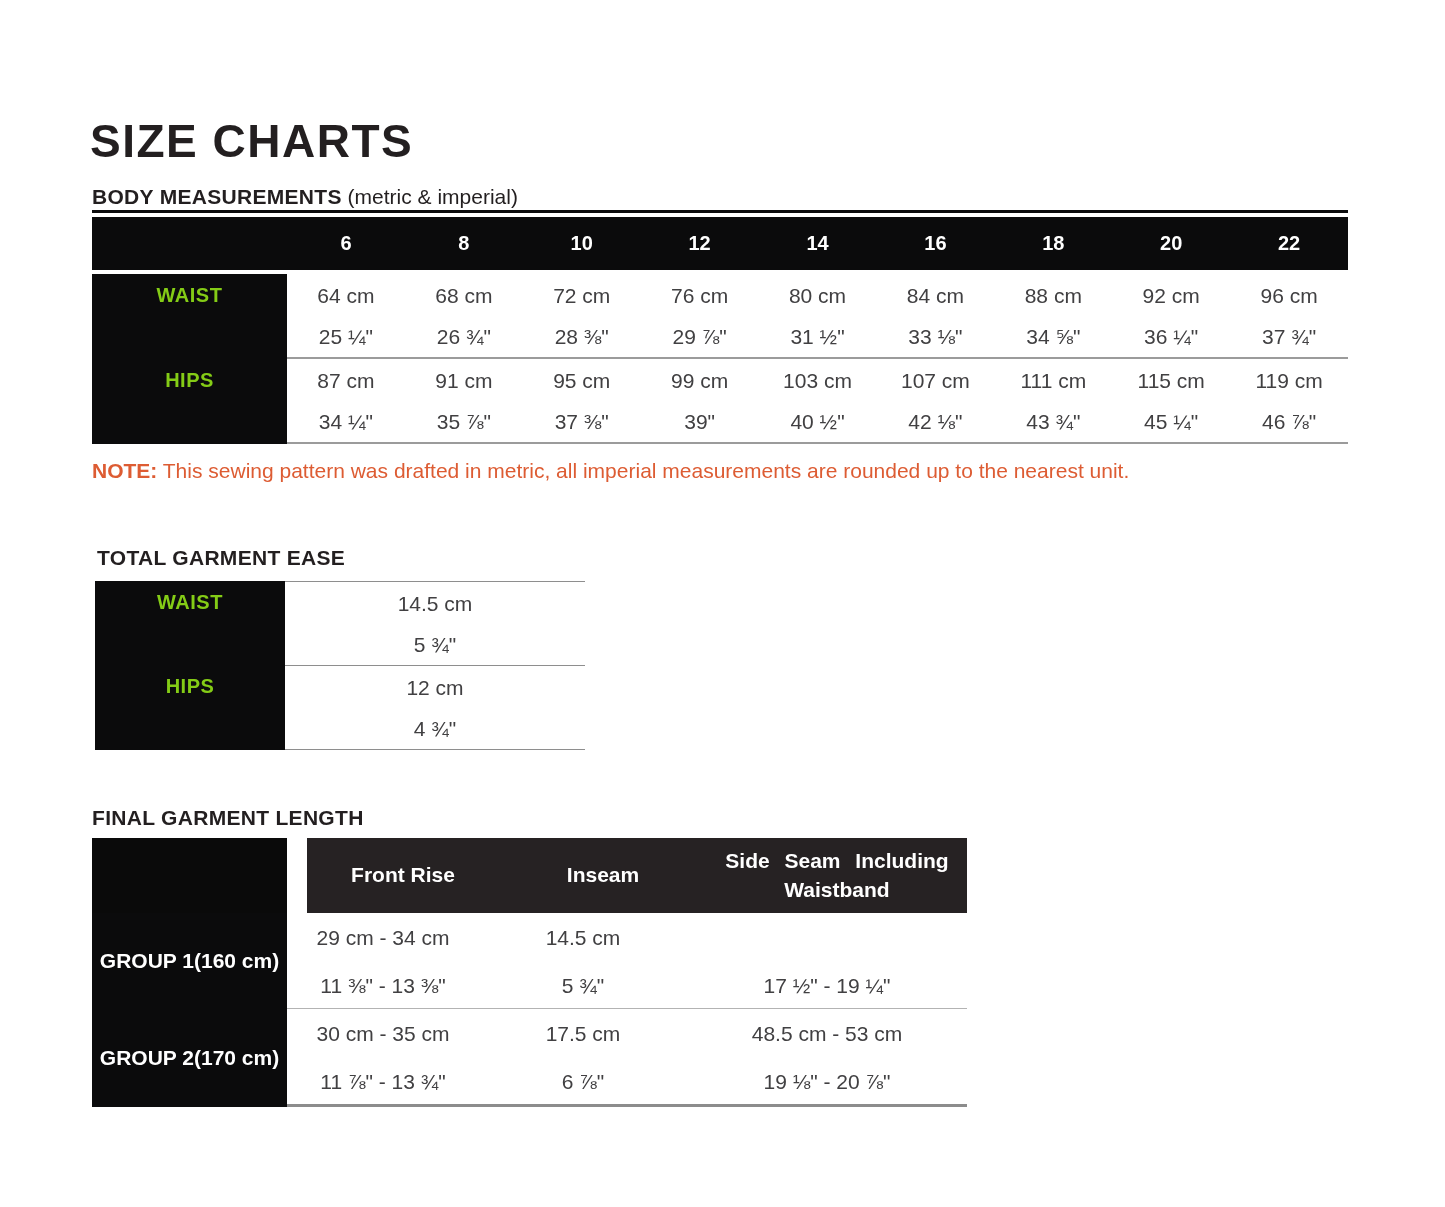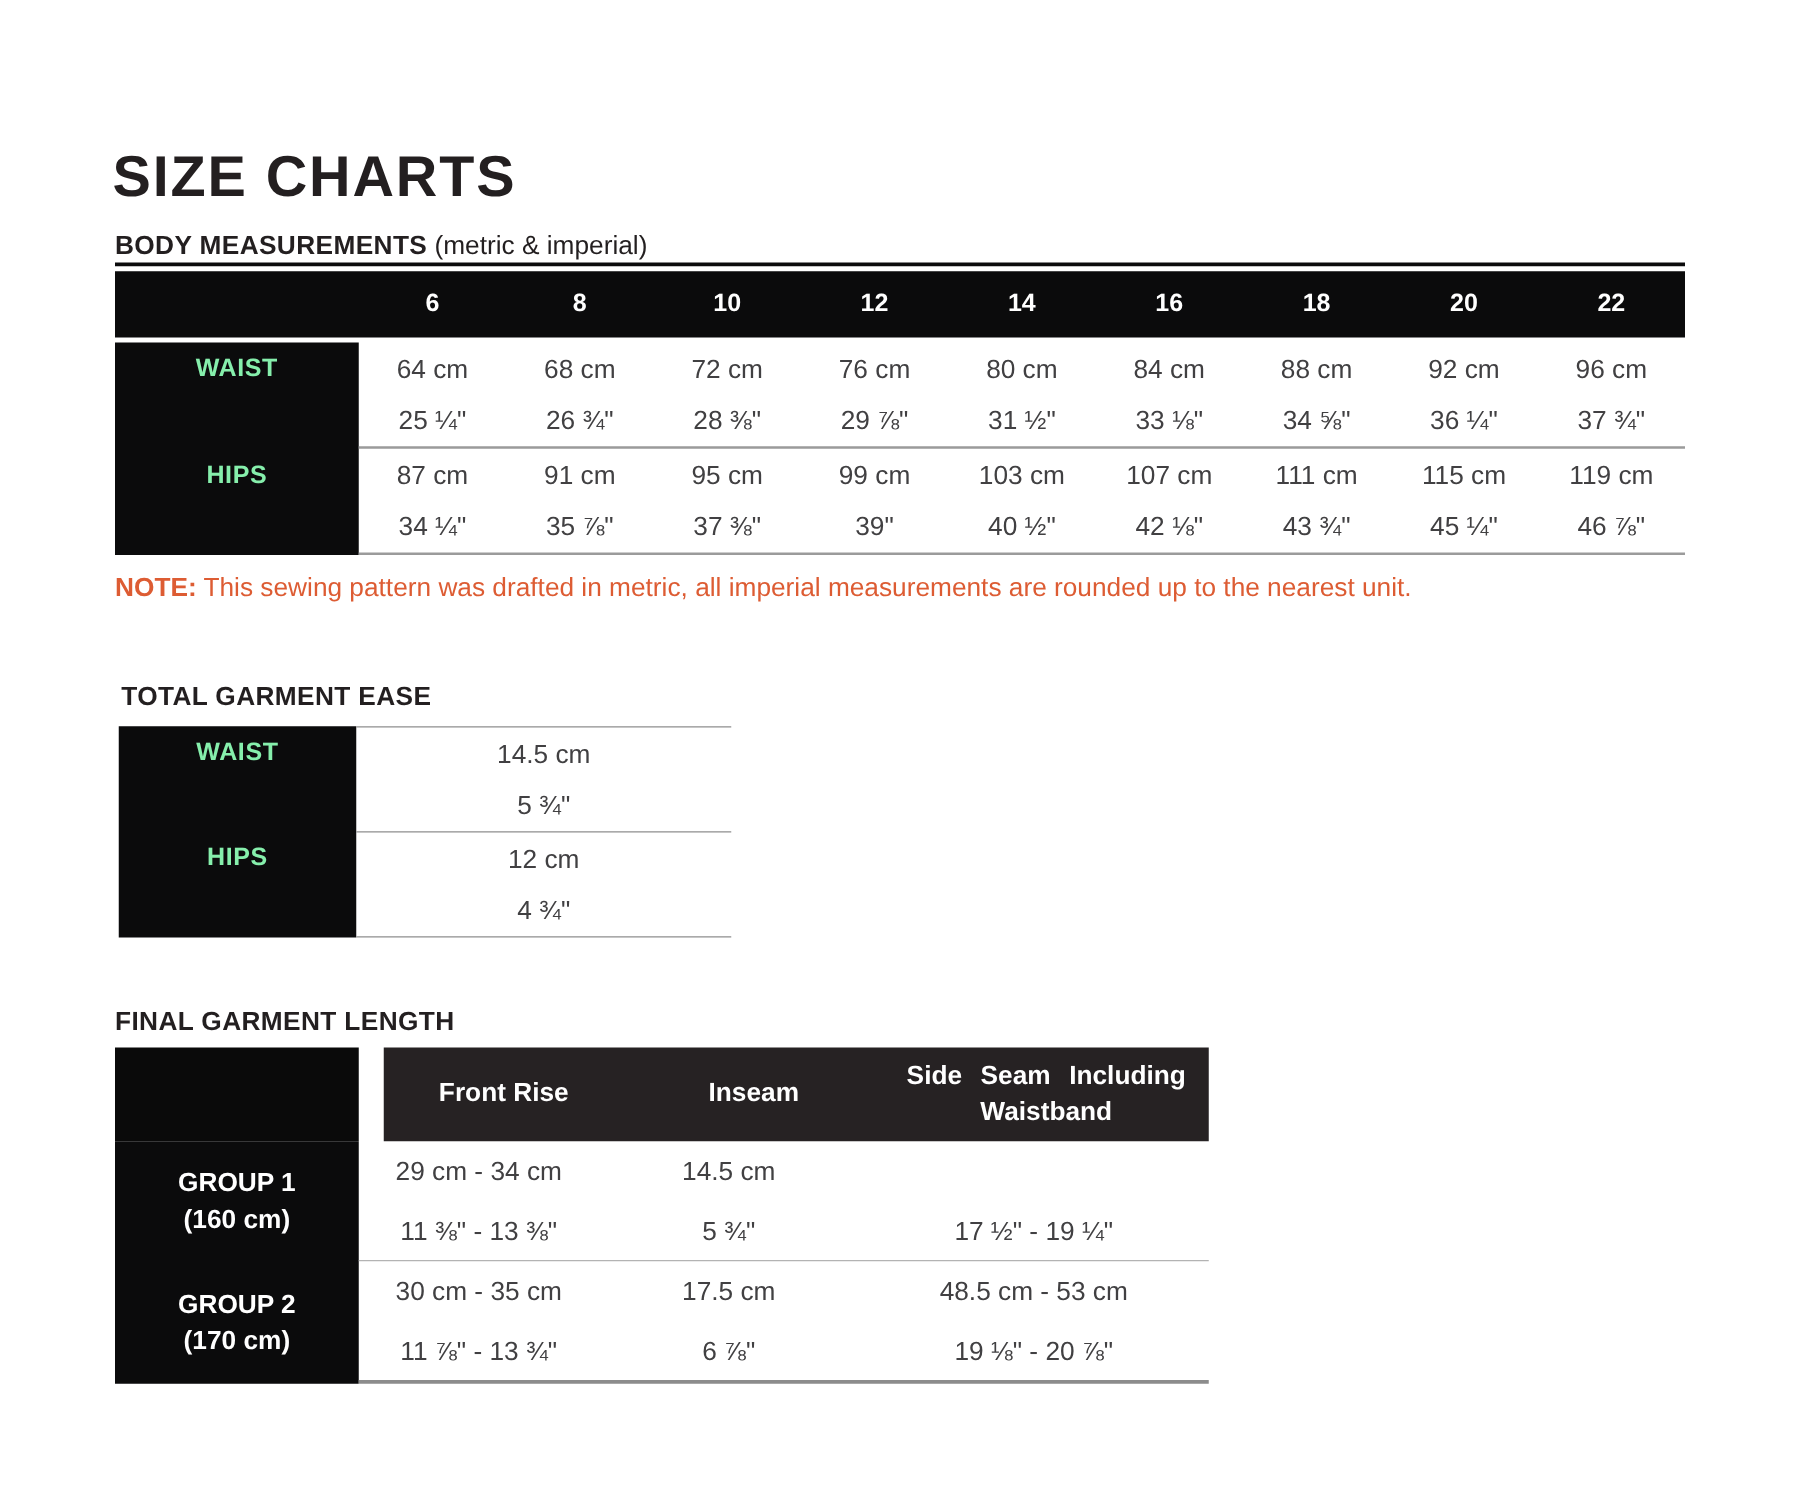--- a/index.html
+++ b/index.html
@@ -6,21 +6,21 @@
   body{
     width:1445px;height:1207px;background:#ffffff;position:relative;
     font-family:"Liberation Sans", sans-serif;color:#231f20;overflow:hidden;
   }
   .abs{position:absolute;}
 
   
   .page-title{left:90px;top:86px;font-size:46px;font-weight:800;letter-spacing:1.5px;color:#231f20;margin-top:28px;}
   .sec-heading{font-size:21px;font-weight:800;color:#231f20;letter-spacing:.3px;}
   .sec-heading .light{font-weight:400;letter-spacing:0;}
-  .wlabel{color:#86efac;font-weight:700;font-size:20px;letter-spacing:.5px;}
+  .wlabel{color:#84cc16;font-weight:700;font-size:20px;letter-spacing:.5px;}
   .val{color:#414042;font-size:21px;}
 
   
   .t1{left:92px;top:210px;width:1256px;}
   .t1-topline{height:3px;background:#0b0b0c;}
   .t1-gap{height:4px;}
   .t1-header{display:flex;height:53px;background:#0b0b0c;}
   .t1-header .corner{width:195px;}
   .t1-header .szc{flex:1;display:flex;align-items:center;justify-content:center;color:#fff;font-weight:700;font-size:20px;}
   .t1-body{display:flex;align-items:stretch;}
@@ -53,21 +53,21 @@
   .t3{left:92px;top:838px;width:875px;}
   .t3-header{display:flex;height:75px;}
   .t3-header .corner{width:195px;background:#0a0a0a;}
   .t3-cols{flex:1;background:#262223;display:flex;margin-left:20px;}
   .t3-colh{display:flex;align-items:center;justify-content:center;color:#fff;font-weight:700;font-size:21px;text-align:center;line-height:1.35;}
   .t3-colh.c1{width:192px;}
   .t3-colh.c2{width:208px;}
   .t3-colh.c3{flex:1;word-spacing:9px;padding:0 6px;}
   .t3-body{display:flex;align-items:stretch;}
   .t3-labels{width:195px;background:#0b0b0c;display:flex;flex-direction:column;}
-  .t3-label{height:96px;display:flex;flex-direction:column;align-items:center;justify-content:center;color:#fff;font-weight:700;font-size:21px;line-height:1.4;}
+  .t3-label{height:96px;display:flex;flex-direction:row;align-items:center;justify-content:center;color:#fff;font-weight:700;font-size:21px;line-height:1.4;}
   .t3-lsep{height:1px;}
   .t3-data{flex:1;display:flex;flex-direction:column;}
   .t3-row{display:flex;}
   .t3-row.cm{height:50px;}
   .t3-row.in{height:45px;}
   .t3-row.in.sep{border-bottom:1px solid #b3b3b3;}
   .t3-row .c1{width:192px;display:flex;align-items:center;justify-content:center;}
   .t3-row .c2{width:208px;display:flex;align-items:center;justify-content:center;}
   .t3-row .c3{flex:1;display:flex;align-items:center;justify-content:center;}
   .t3-bottomline{height:3px;background:#8c8c8c;}

